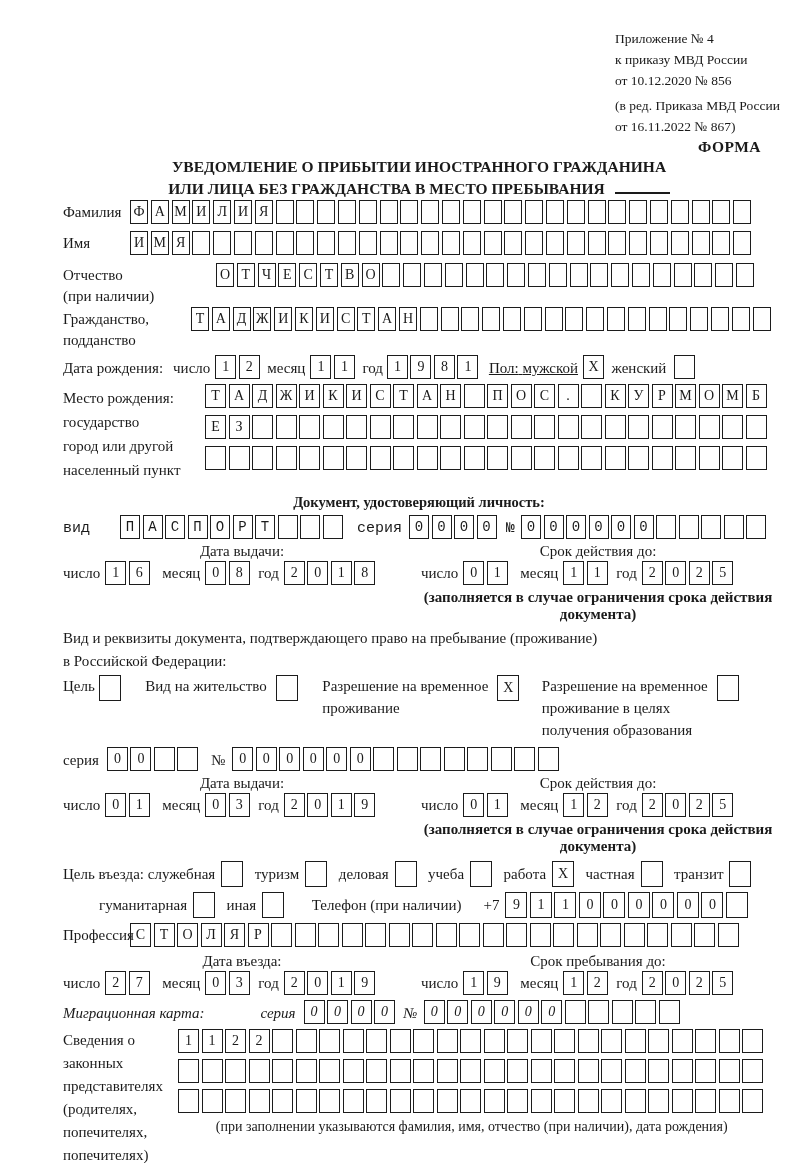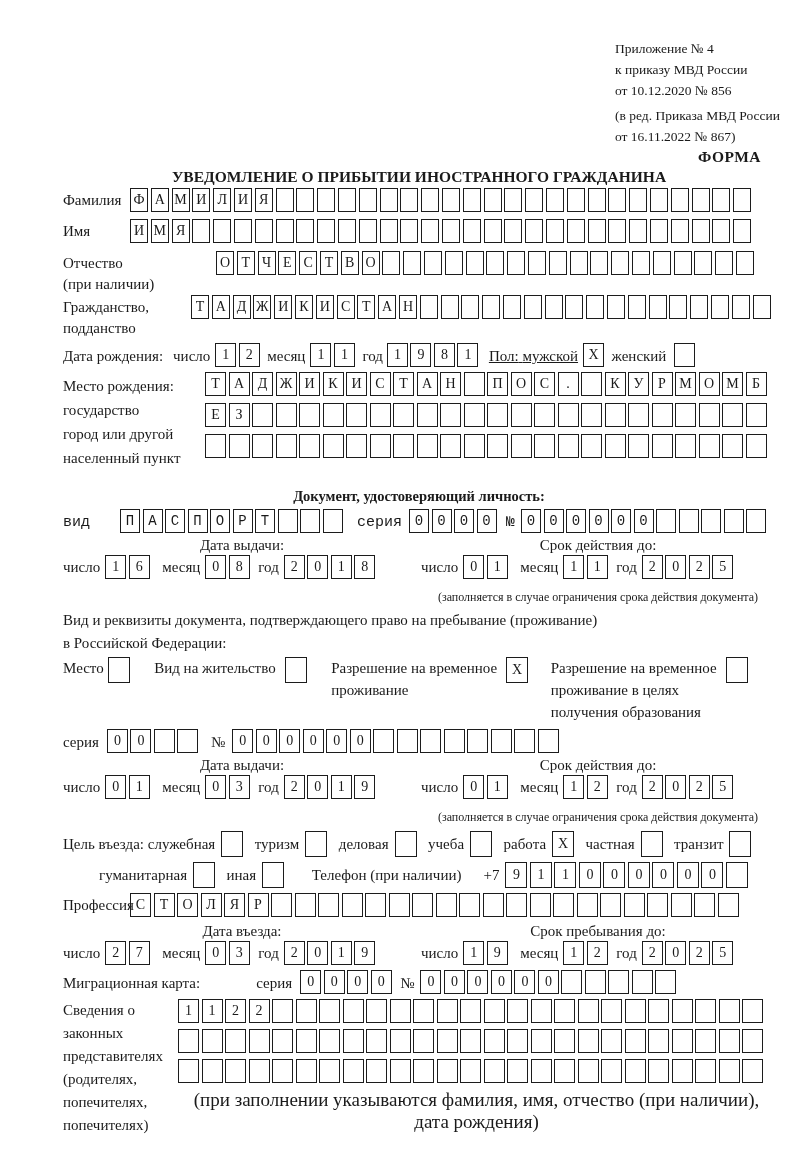--- a/index.html
+++ b/index.html
@@ -1,20 +1,20 @@
 <!DOCTYPE html>
 <html lang="ru"><head>
 <meta charset="utf-8">
 <style>
   * { box-sizing: border-box; }
   html,body { margin:0; padding:0; background:#888; }
   .page {
     width:800px; height:1163px; margin:0 auto; background:#ffffff; color:#1a1a1a;
     font-family:"Liberation Serif","DejaVu Serif",serif; font-size:15px;
-    padding:38px 25px 20px 63px; position:relative; overflow:hidden;
+    padding:28px 25px 20px 63px; position:relative; overflow:hidden;
   }
   
   .doc-header { position:relative; height:128px; }
   .appendix { position:absolute; left:552px; top:0; width:220px; font-size:13.5px; line-height:21px; white-space:nowrap; }
   .edition { margin-top:4px; }
   .forma { position:absolute; right:14px; bottom:0; font-weight:bold; font-size:15.5px; letter-spacing:0.5px; }
   
   .title { text-align:center; font-weight:bold; font-size:15.5px; line-height:22px; margin-top:0; }
   .blank-line { display:inline-block; width:55px; border-bottom:2px solid #1a1a1a; margin-left:10px; vertical-align:baseline; }
   .sec-heading { font-weight:bold; font-size:14.8px; margin-top:10px; margin-bottom:14px; white-space:nowrap; }
@@ -38,42 +38,42 @@
   .t { flex:none; padding-top:3px; }
   .g { margin-left:10px; } .gs { margin-left:5px; margin-right:5px; }
   .stack > .boxes { display:flex; margin-bottom:7px; }
   
   .datepair { display:flex; margin-top:2px; }
   .dp-left { width:358px; flex:none; }
   .dp-right { flex:1; }
   .dp-head { text-align:center; font-size:15px; line-height:20px; }
   .dp-row { display:flex; align-items:center; }
   .dp-row .t { padding-top:0; margin-right:5px; }
-  .note { font-size:12px; text-align:center; margin-top:11px; }
+  .note { font-size:15px; text-align:center; margin-top:4px;font-weight:bold; }
   
   .permit-row { display:flex; align-items:flex-start; margin-top:2px; }
   .opt-pair { display:flex; align-items:flex-start; }
   .opt-lines { text-align:left; line-height:22px; }
   .opt-lines.left1 { text-align:left; }
   .permit-row .boxes { margin-left:9px; margin-top:0; }
   
   .cbrow { display:flex; align-items:center; }
   .cbrow .opt { display:inline-flex; align-items:center; margin-right:9px; }
   .cbrow .opt-label { margin-right:6px; }
   .cbrow .box { width:22px; height:26px; }
   .permit-row .box { width:22px; height:26px; }
   
   .rep { display:flex; margin-top:5px; }
   .rep .lbl-lines { width:115px; flex:none; }
   .rep .lbl-lines div { line-height:23px; }
   .rep-rows .boxes { display:flex; margin-bottom:6px; }
-  .rep-note { font-size:19px; text-align:center; margin-top:4px; }
+  .rep-note { font-size:14px; text-align:center; margin-top:4px; }
   .mt2{margin-top:2px;font-family:Liberation Mono, monospace;} .mt4{margin-top:4px;} .mt5{margin-top:5px;} .mt6{margin-top:6px;}
   .indent65{margin-left:36px;}
-  .docsec-head { text-align:center; font-weight:bold; font-size:14.5px; line-height:21px; margin-top:16px; }
+  .docsec-head { text-align:center; font-weight:bold; font-size:14.5px; line-height:21px; margin-top:10px; }
   .intro { line-height:23px; margin-top:4px; }
 </style>
 </head>
 <body>
 
 <div class="page">
 
   <div class="doc-header">
     <div class="appendix">
       <div>Приложение № 4</div>
@@ -82,20 +82,21 @@
       <div class="edition">
         <div>(в ред. Приказа МВД России</div>
         <div>от 16.11.2022 № 867)</div>
       </div>
     </div>
     <div class="forma">ФОРМА</div>
   </div>
 
   <div class="title">
     <div>УВЕДОМЛЕНИЕ О ПРИБЫТИИ ИНОСТРАННОГО ГРАЖДАНИНА</div>
+    <div><span>ИЛИ ЛИЦА БЕЗ ГРАЖДАНСТВА В МЕСТО ПРЕБЫВАНИЯ</span><span class="blank-line"></span></div>
   </div>
 
 
   <div class="frow mb7">
     <span class="lbl w67">Фамилия</span>
     <span class="boxes p21">
         <span class="box">Ф</span>
         <span class="box">А</span>
         <span class="box">М</span>
         <span class="box">И</span>
@@ -441,21 +442,21 @@
     </div>
   </div>
 
   <div class="intro">
     <div>Вид и реквизиты документа, подтверждающего право на пребывание (проживание)</div>
     <div>в Российской Федерации:</div>
   </div>
 
   <div class="permit-row">
     <span class="opt-pair">
-      <span class="opt-lines left1">Место</span>
+      <span class="opt-lines left1">Цель</span>
       <span class="boxes" style="margin-left:4px;">
           <span class="box"></span>
         </span>
     </span>
     <span class="opt-pair" style="margin-left:22px;">
       <span class="opt-lines left1">Вид на жительство</span>
       <span class="boxes">
           <span class="box"></span>
         </span>
     </span>
@@ -687,21 +688,21 @@
         <span class="boxes">
             <span class="box">2</span>
             <span class="box">0</span>
             <span class="box">2</span>
             <span class="box">5</span>
           </span>
       </div>
     </div>
   </div>
 
-  <div class="frow mt5" style="align-items:center;">
+  <div class="frow mt5" style="align-items:center;font-style:italic;">
     <span class="t">Миграционная карта:</span>
     <span class="t" style="margin-left:56px;margin-right:8px;">серия</span>
     <span class="boxes">
         <span class="box">0</span>
         <span class="box">0</span>
         <span class="box">0</span>
         <span class="box">0</span>
       </span>
     <span class="t" style="margin-left:6px;margin-right:6px;">№</span>
     <span class="boxes">

